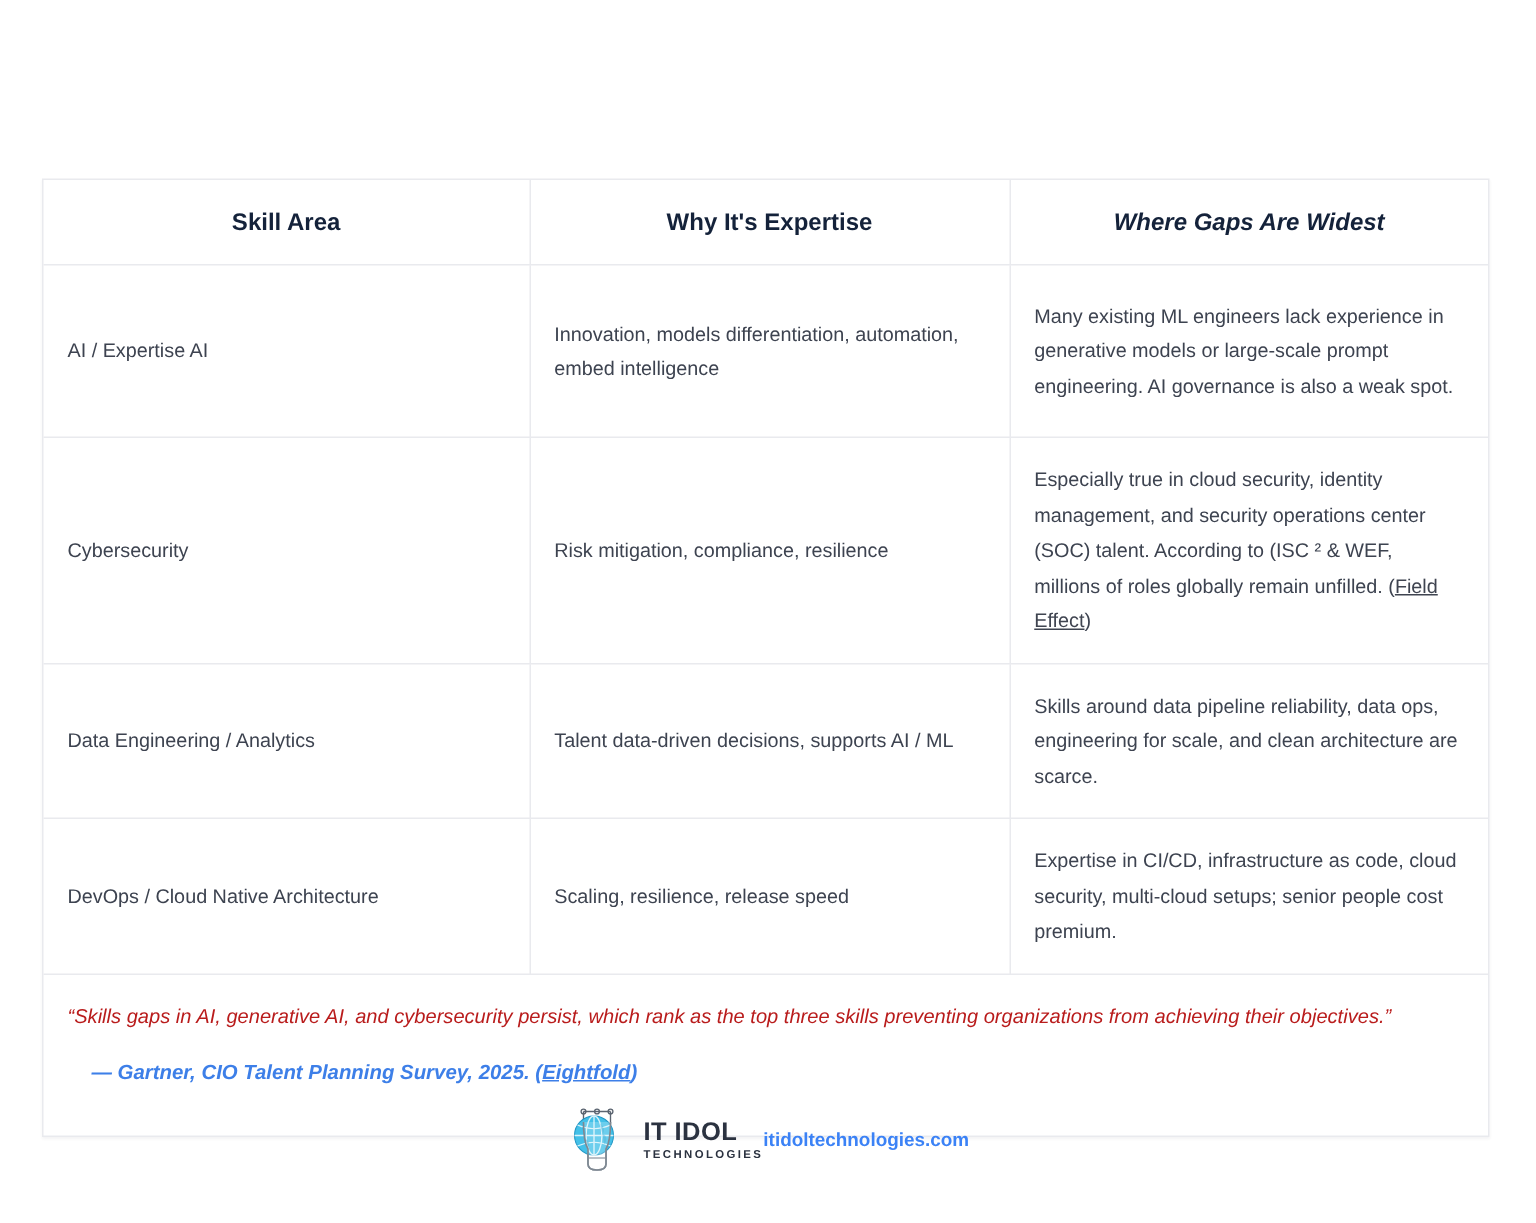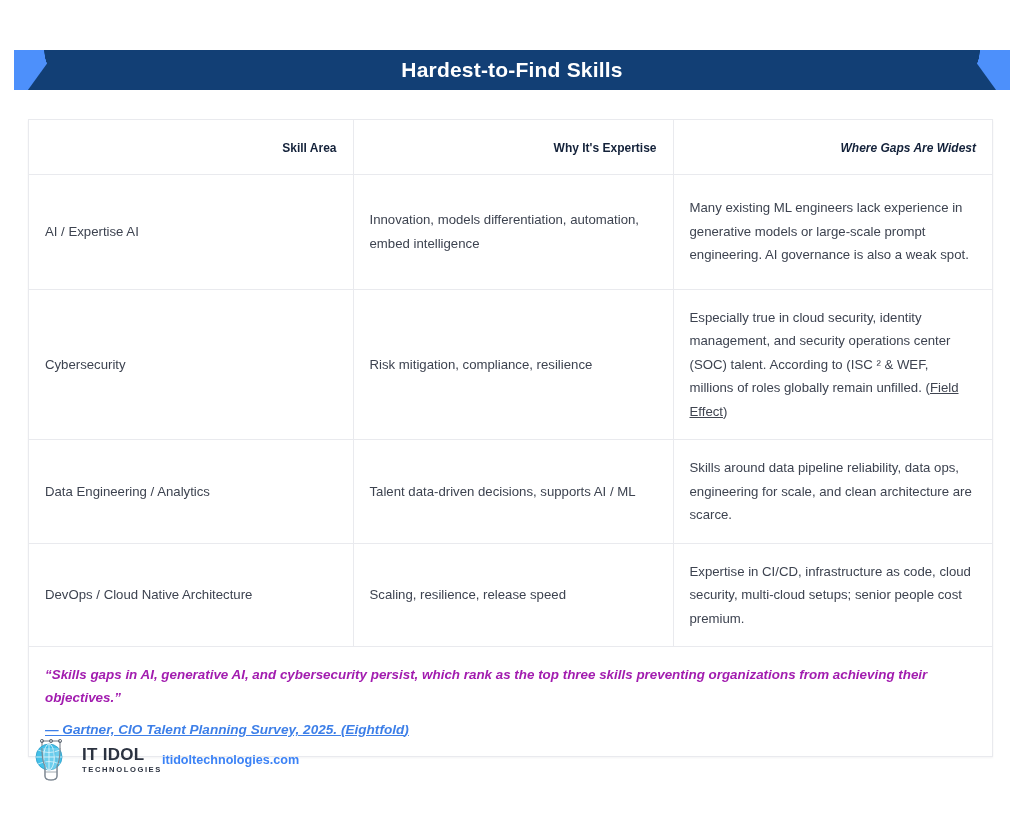--- a/index.html
+++ b/index.html
@@ -92,24 +92,24 @@
   table.skills {
     width: 100%;
     border-collapse: collapse;
     table-layout: fixed;
   }
   table.skills col.c1 { width: 324px; }
   table.skills col.c2 { width: 320px; }
   table.skills col.c3 { width: 319px; }
 
   table.skills th {
-    text-align: right;
+    text-align: center;
     vertical-align: middle;
     padding: 20px 16px 18px 16px;
-    font-size: 12px;
+    font-size: 16px;
     font-weight: bold;
     color: #14223a;
     border-bottom: 1px solid #e9eaee;
     border-right: 1px solid #e9eaee;
     height: 54px;
     box-sizing: border-box;
   }
   table.skills th:last-child { border-right: none; font-style: italic; }
 
   table.skills td {
@@ -142,50 +142,49 @@
 
   
   .quote-row td {
     border-top: 1px solid #e9eaee;
     border-right: none;
     padding: 16px 18px 18px 18px;
   }
   .quote-text {
     font-size: 13.4px;
     font-style: italic;
-    font-weight: bold;
-    color: #a21caf;
+    font-weight: normal;
+    color: #b91c1c;
     line-height: 1.72;
     margin: 0 0 11px 0;
   }
   .quote-attrib {
     font-size: 13.6px;
     font-style: italic;
     font-weight: bold;
     color: #3d7fe8;
     line-height: 1.5;
-    margin: 0;
-    text-decoration: underline;
+    margin: 16px;
   }
   .quote-attrib .attrib-link {
     color: #3d7fe8;
     text-decoration: underline;
     cursor: pointer;
   }
 
   
   .footer {
     position: absolute;
     left: 28px;
     top: 730px;
     width: 965px;
     height: 60px;
     display: flex;
     align-items: center;
-    justify-content: flex-start;
+    justify-content: center;
   }
   .logo {
     display: flex;
     align-items: center;
     gap: 8px;
   }
   .logo-mark {
     width: 46px;
     height: 48px;
     flex: 0 0 auto;
@@ -212,27 +211,20 @@
     font-size: 12.6px;
     font-weight: bold;
     color: #3b82f6;
   }
 </style>
 </head>
 <body>
 
 <div class="page">
 
-  <div class="banner-wrap">
-    <div class="banner-base"></div>
-    <div class="banner-center"></div>
-    <div class="banner-curve-left"></div>
-    <div class="banner-curve-right"></div>
-    <div class="banner-title">Hardest-to-Find Skills</div>
-  </div>
 
   <div class="table-card">
     <table class="skills">
       <colgroup>
         <col class="c1">
           <col class="c2">
           <col class="c3">
       </colgroup>
       <thead>
         <tr>

